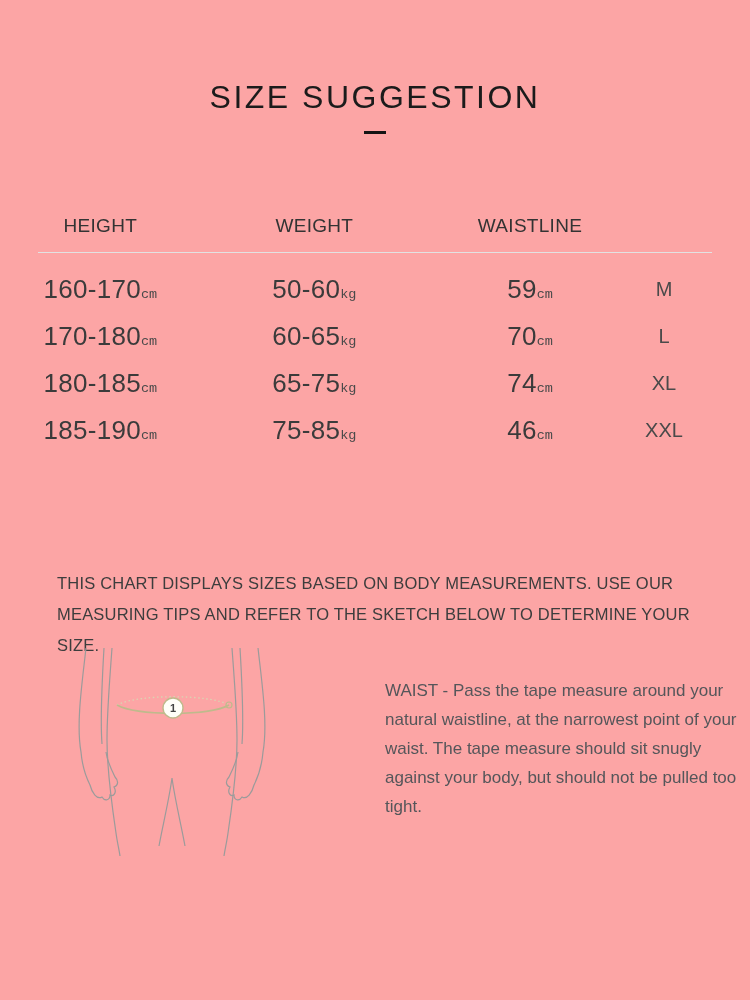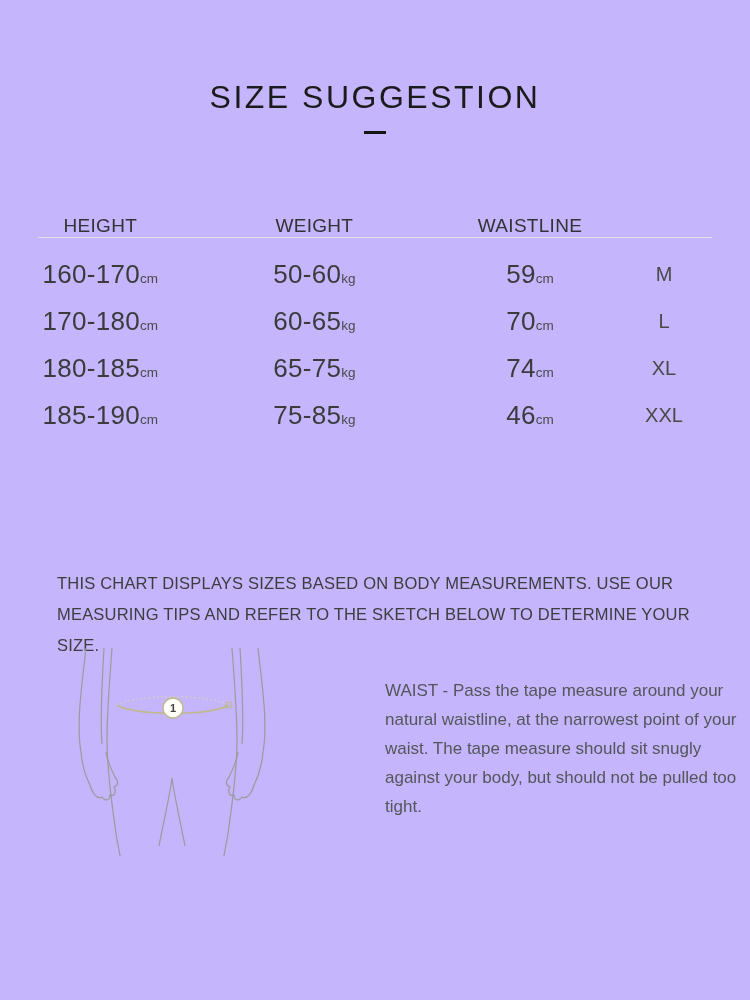--- a/index.html
+++ b/index.html
@@ -1,21 +1,21 @@
 <!DOCTYPE html>
 <html><head>
 <meta charset="utf-8">
 <style>
   * { margin:0; padding:0; box-sizing:border-box; }
   html,body { background:#ffffff; }
   .page {
     position:relative;
     width:750px; height:1000px;
     margin:0 auto;
-    background:#c4b5fd;
+    background:#fca5a5;
     font-family:"Liberation Sans", sans-serif;
     color:#333;
     overflow:hidden;
   }
   
   .title {
     position:absolute; top:79px; left:0; width:100%;
     text-align:center;
     font-size:32px; font-weight:400; letter-spacing:2.5px;
     color:#1b1b1b;
@@ -28,31 +28,32 @@
   
   .size-table {
     position:absolute; top:215px; left:38px; right:38px;
   }
   .tbl-row {
     display:grid;
     grid-template-columns:18.5% 45% 19% 17.5%;
     align-items:center;
   }
   .tbl-head {
+    padding-bottom:15px;
     border-bottom:1.5px solid #e2e2e2;
   }
   .tbl-head .cell {
     text-align:center;
     font-size:19px; color:#333; letter-spacing:0.3px;
   }
   .tbl-body { margin-top:13px; }
   .tbl-body .tbl-row { height:47px; }
   .cell { text-align:center; }
   .val { font-size:26px; color:#3b3b3b; letter-spacing:0.3px; }
-  .unit { font-size:13.5px; color:#4a4a4a; }
+  .unit { font-size:13.5px; color:#4a4a4a;font-family:Liberation Mono, monospace; }
   .size-cell { font-size:20px; color:#4a4a4a; padding-left:22px; }
   
   .tips {
     position:absolute; top:568px; left:57px; width:652px;
     font-size:16.5px; line-height:31px; letter-spacing:0.2px;
     color:#3d3d3d;
   }
   
   .sketch-wrap {
     position:absolute; top:648px; left:55px;

